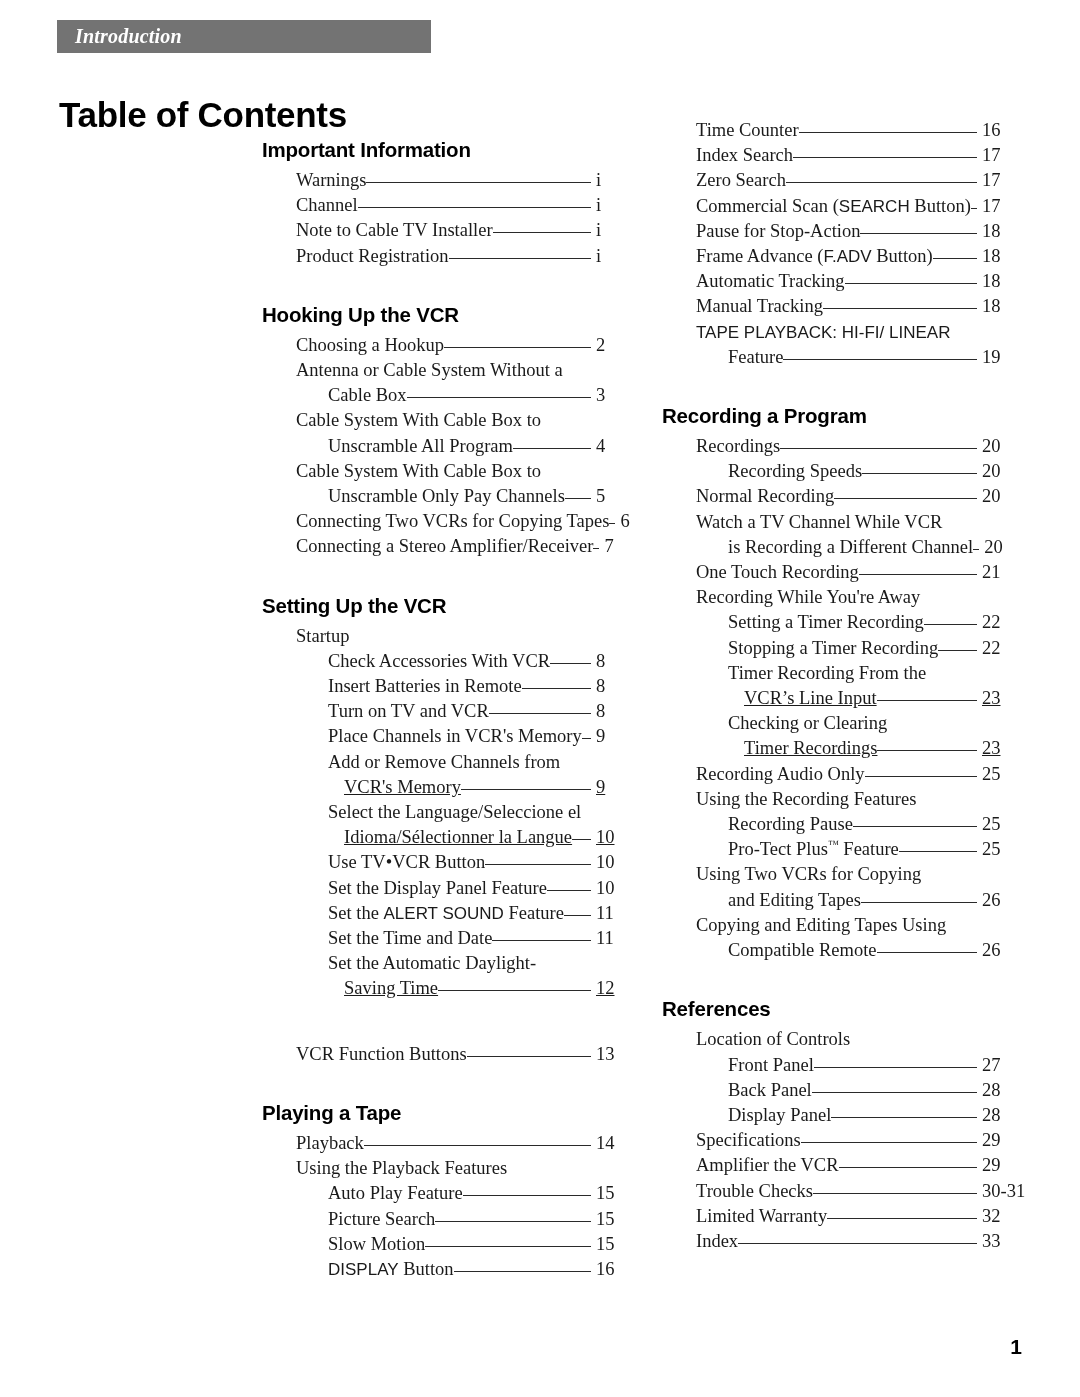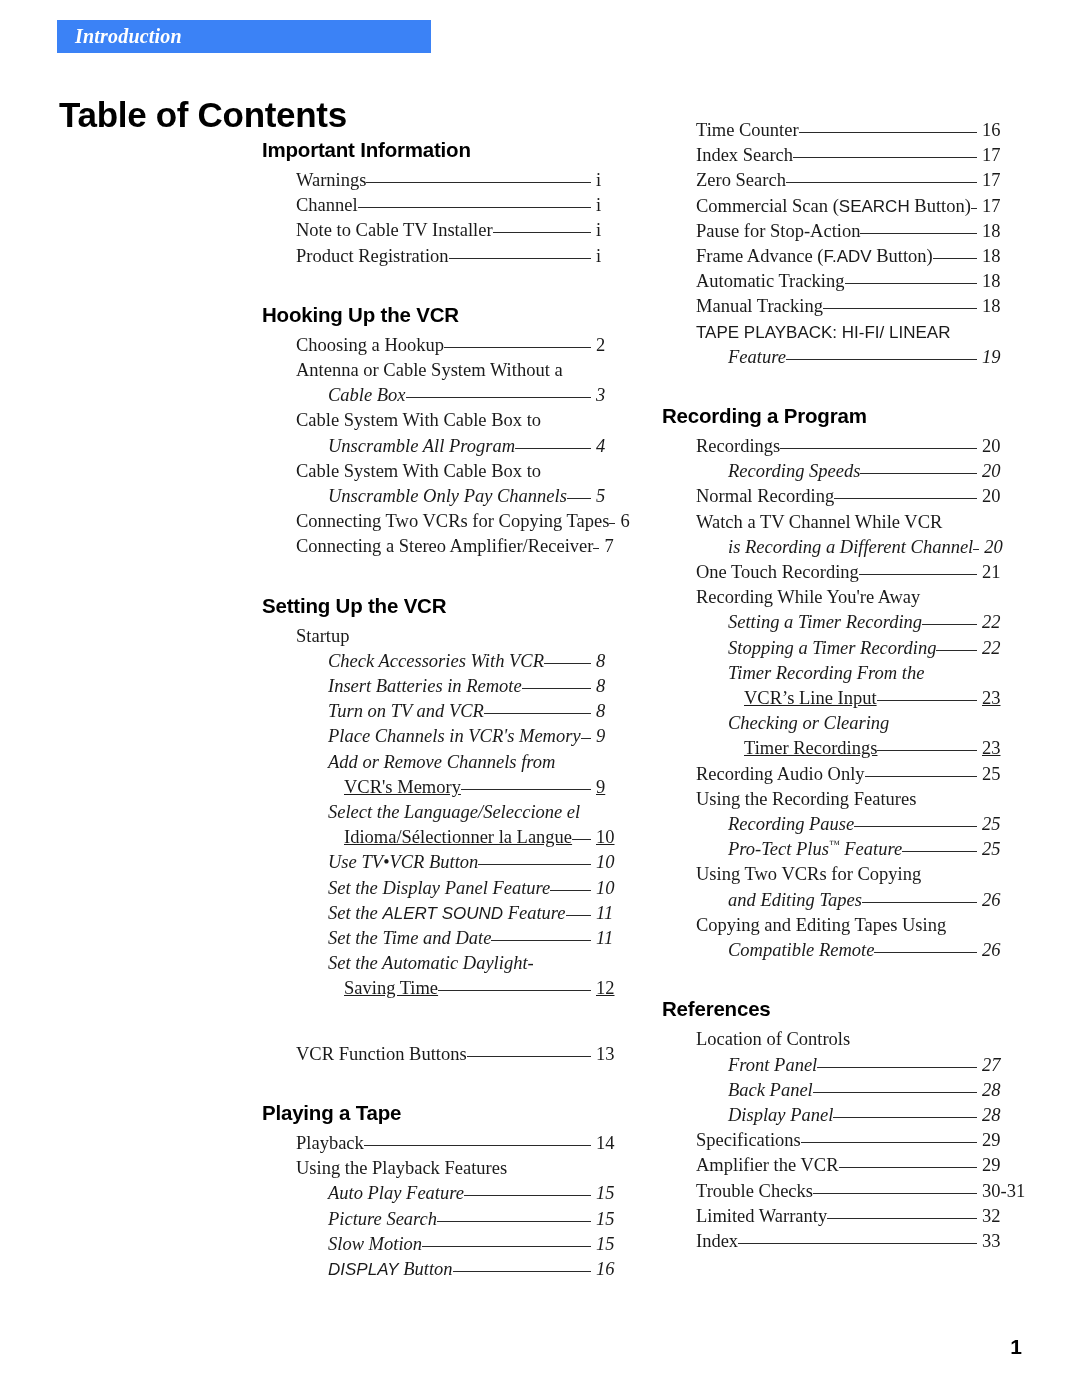--- a/index.html
+++ b/index.html
@@ -16,21 +16,21 @@
     overflow: hidden;
   }
 
   
   #banner {
     position: absolute;
     left: 57px;
     top: 20px;
     width: 374px;
     height: 33px;
-    background: #3b82f6;
+    background: #737373;
     display: flex;
     align-items: center;
   }
   #banner .banner-text {
     color: #ffffff;
     font-family: "Liberation Serif", "DejaVu Serif", serif;
     font-style: italic;
     font-weight: bold;
     font-size: 20px;
     letter-spacing: 0.2px;
@@ -100,21 +100,21 @@
   }
   
   .entry.noleader .leader { border-bottom: none; }
 
   
   #col-left  .entry .pg { width: 26px; }
   #col-right .entry .pg { width: 40px; }
 
   
   .lvl1 { padding-left: 34px; }
-  .lvl2 { padding-left: 66px; font-style: italic; }
+  .lvl2 { padding-left: 66px; }
   .lvl3 { padding-left: 82px; text-decoration: underline; }
   .gap-md { height: 34px; }
 
   .sans {
     font-family: "Liberation Sans", "DejaVu Sans", sans-serif;
     font-size: 17px;
   }
   .tm {
     font-size: 11px;
     vertical-align: super;

